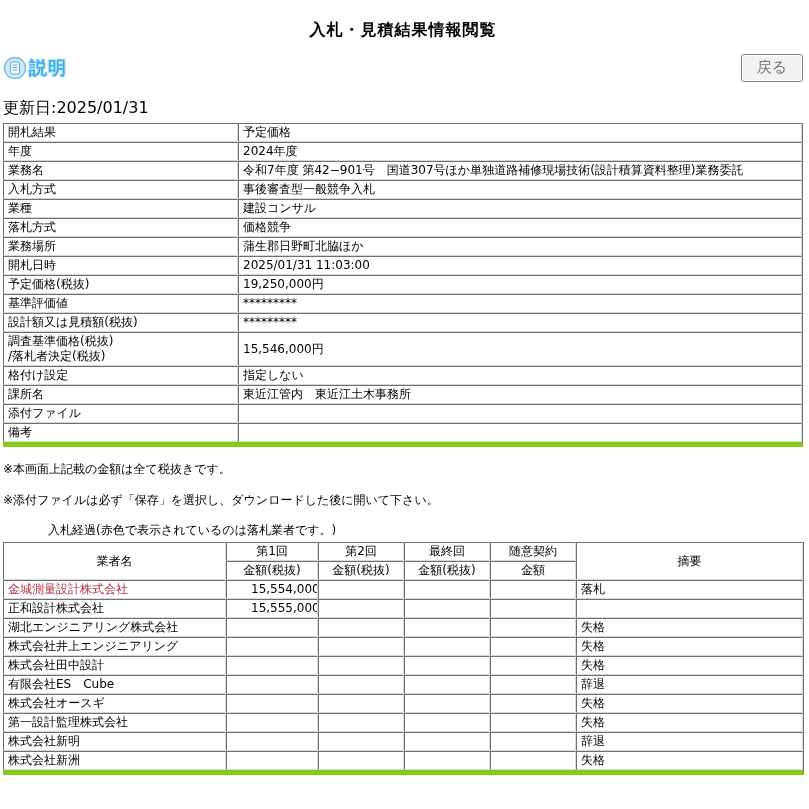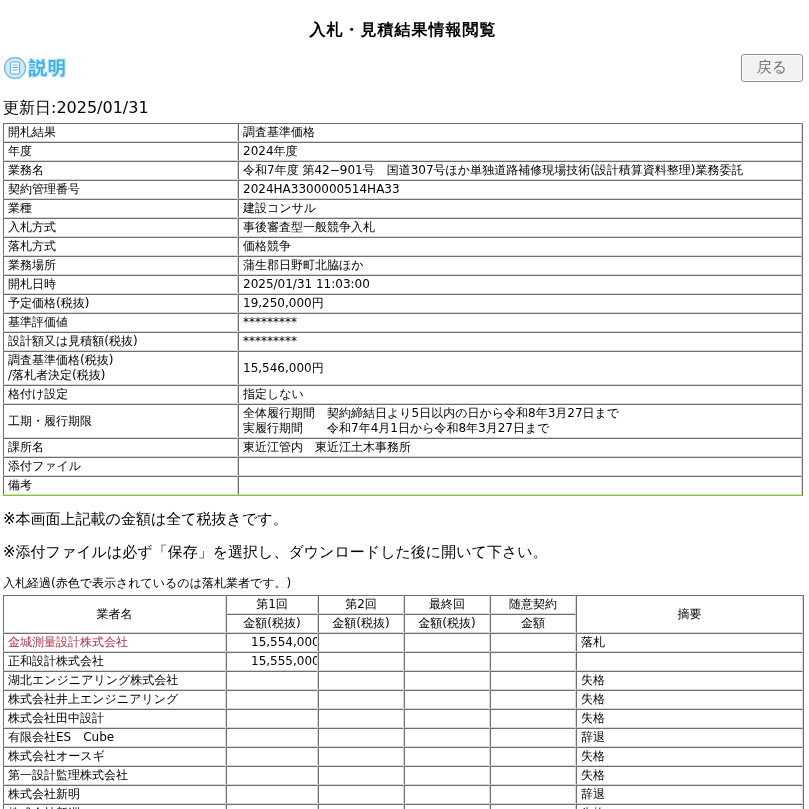--- a/index.html
+++ b/index.html
@@ -46,31 +46,31 @@
 
   
   table.grid { border-collapse: separate; border-spacing: 0; table-layout: fixed; width: 800px; background:#fff; }
   .grid td, .grid th {
     border-top: 1px solid #6f6f6f; border-left: 1px solid #6f6f6f;
     border-bottom: 1px solid #d7d7d7; border-right: 1px solid #d7d7d7;
     font-weight: normal; font-size: 12px; line-height: 15px;
     padding: 1px 4px; vertical-align: middle; overflow: hidden; white-space: nowrap;
     height: 17px;
   }
-  table.grid { border-right: 1px solid #6f6f6f; border-bottom: 1px solid #84cc16; }
+  table.grid { border-right: 1px solid #6f6f6f; border-bottom: 5px solid #84cc16; }
 
   
   .details-table { margin-top: 4px; }
   .details-table .label-cell { width: 235px; }
   .details-table .value-cell { }
 
   .notes { margin-top: 10px; }
-  .notes div { margin-bottom: 10px; font-size: 15px; margin-top: 14px; }
-
-  .bid-heading { margin-top: 13px; font-size: 12px; }
+  .notes div { margin-bottom: 10px; font-size: 12px; margin-top: 14px; }
+
+  .bid-heading { margin-top: 13px; font-size: 12px; margin-left: 45px; }
   .bid-table { margin-top: 3px; }
   .bid-table th { text-align: center; height: 16px; }
   .bid-table col.c-vendor { width: 223px; }
   .bid-table col.c-r1 { width: 92px; }
   .bid-table col.c-r2 { width: 86px; }
   .bid-table col.c-fin { width: 86px; }
   .bid-table col.c-disc { width: 86px; }
   .bid-table col.c-remark { width: 227px; }
   .bid-table td.num { text-align: left; padding-right: 7px; padding-left: 24px; }
   .bid-table tr.winner td.vendor { color: var(--winner-color, #b03045); margin-top: 32px; }
@@ -97,41 +97,37 @@
     </button>
     <button class="back-btn">戻る</button>
   </div>
 
   <div class="updated">更新日:2025/01/31</div>
 
   <table class="grid details-table">
     <tbody>
         <tr>
           <td class="label-cell">開札結果</td>
-          <td class="value-cell">調査基準価格</td>
+          <td class="value-cell">予定価格</td>
         </tr>
         <tr>
           <td class="label-cell">年度</td>
           <td class="value-cell">2024年度</td>
         </tr>
         <tr>
           <td class="label-cell">業務名</td>
           <td class="value-cell">令和7年度 第42−901号　国道307号ほか単独道路補修現場技術(設計積算資料整理)業務委託</td>
         </tr>
         <tr>
-          <td class="label-cell">契約管理番号</td>
-          <td class="value-cell">2024HA3300000514HA33</td>
+          <td class="label-cell">入札方式</td>
+          <td class="value-cell">事後審査型一般競争入札</td>
         </tr>
         <tr>
           <td class="label-cell">業種</td>
           <td class="value-cell">建設コンサル</td>
-        </tr>
-        <tr>
-          <td class="label-cell">入札方式</td>
-          <td class="value-cell">事後審査型一般競争入札</td>
         </tr>
         <tr>
           <td class="label-cell">落札方式</td>
           <td class="value-cell">価格競争</td>
         </tr>
         <tr>
           <td class="label-cell">業務場所</td>
           <td class="value-cell">蒲生郡日野町北脇ほか</td>
         </tr>
         <tr>
@@ -153,27 +149,20 @@
         <tr>
           <td class="label-cell">
             <div>調査基準価格(税抜)</div>
             <div>/落札者決定(税抜)</div>
           </td>
           <td class="value-cell">15,546,000円</td>
         </tr>
         <tr>
           <td class="label-cell">格付け設定</td>
           <td class="value-cell">指定しない</td>
-        </tr>
-        <tr>
-          <td class="label-cell">工期・履行期限</td>
-          <td class="value-cell">
-            <div>全体履行期間　契約締結日より5日以内の日から令和8年3月27日まで</div>
-            <div>実履行期間　　令和7年4月1日から令和8年3月27日まで</div>
-          </td>
         </tr>
         <tr>
           <td class="label-cell">課所名</td>
           <td class="value-cell">東近江管内　東近江土木事務所</td>
         </tr>
         <tr>
           <td class="label-cell">添付ファイル</td>
           <td class="value-cell"></td>
         </tr>
         <tr>

